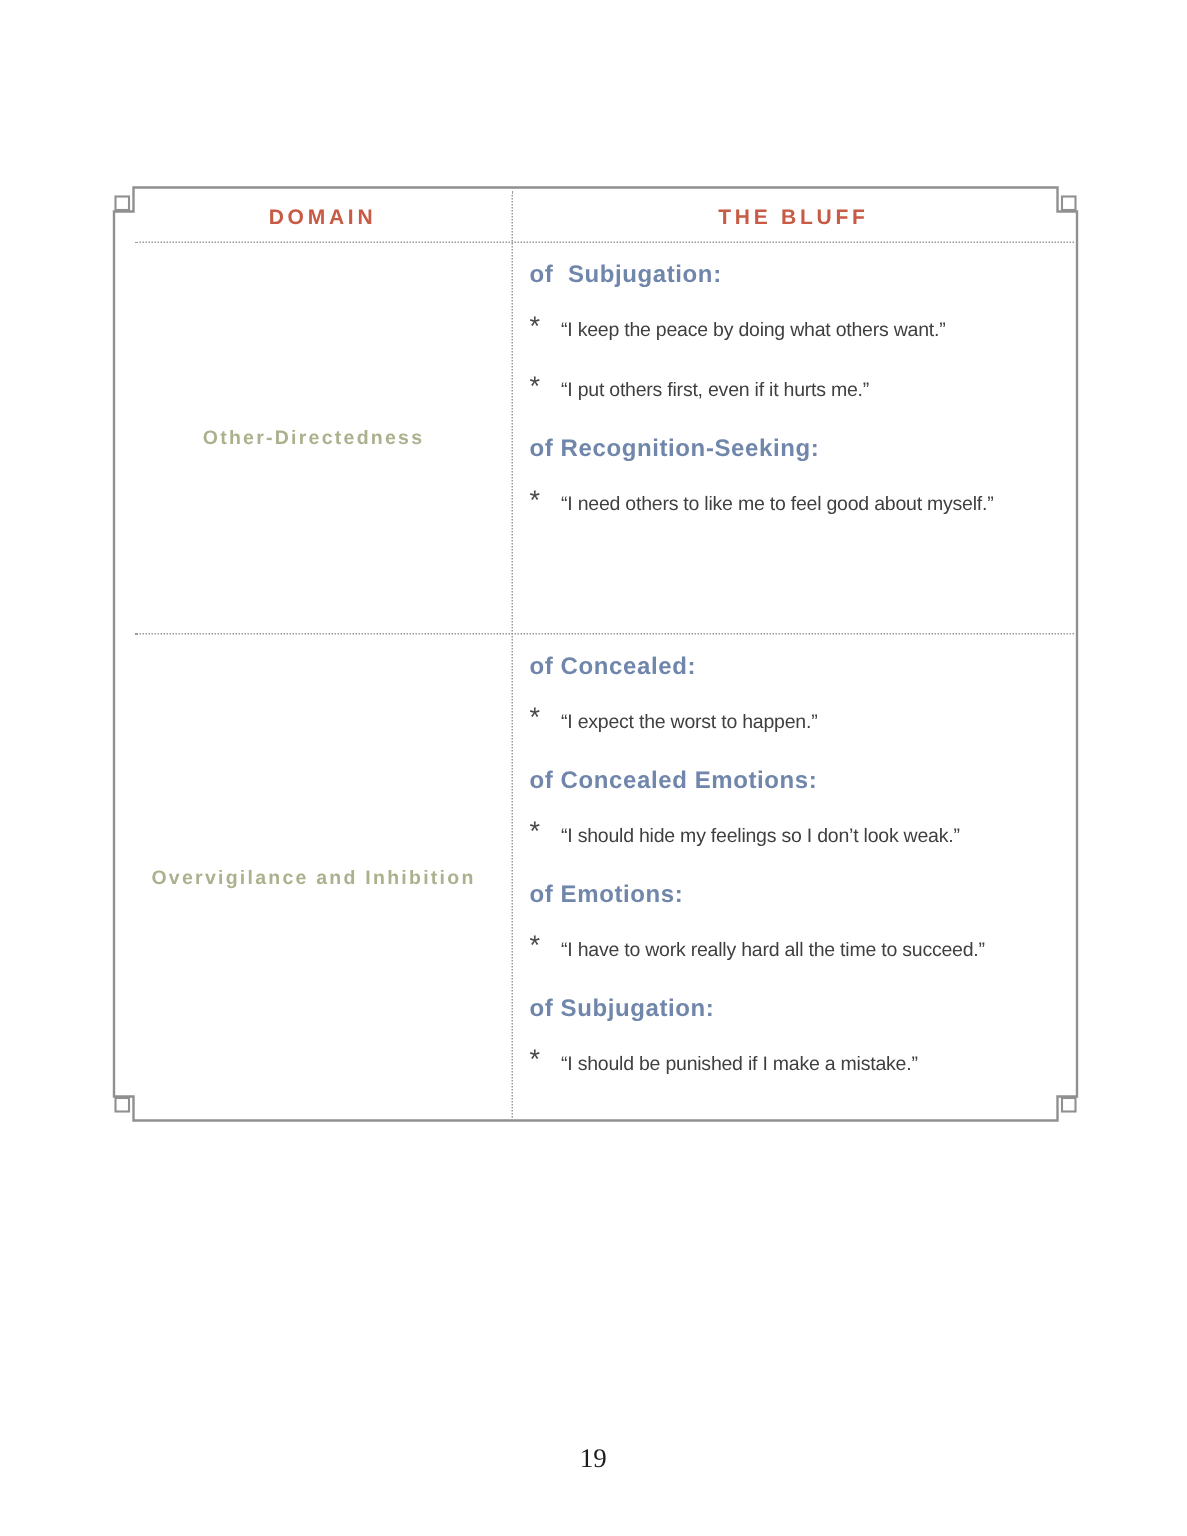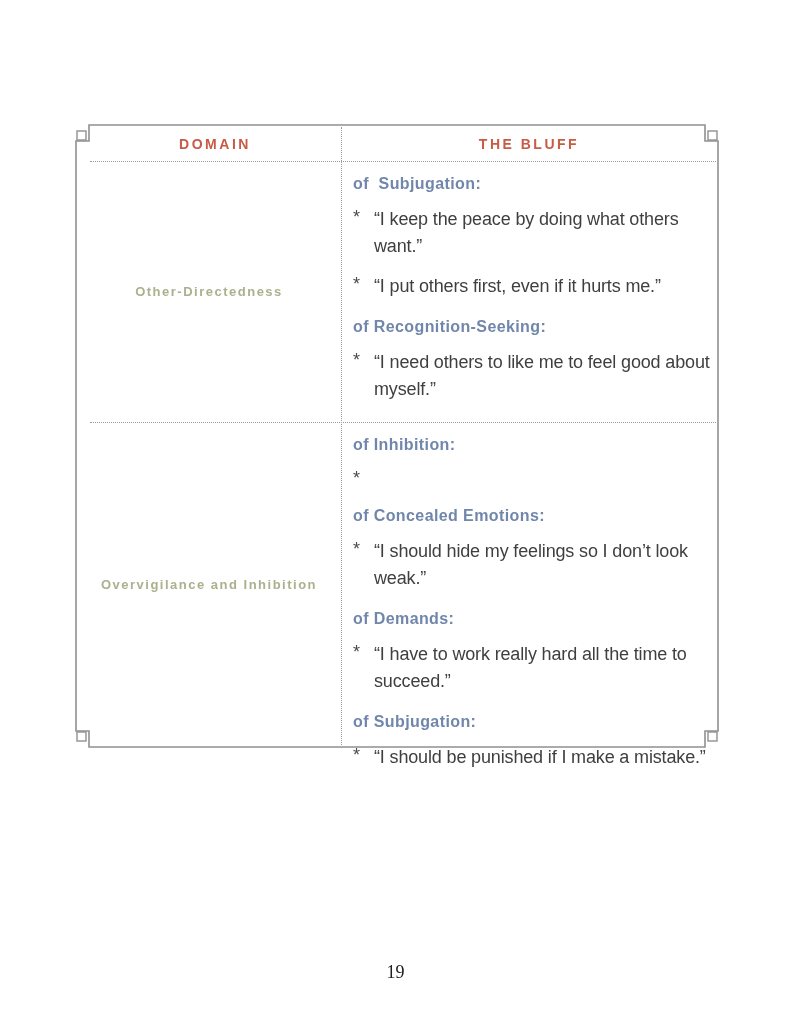--- a/index.html
+++ b/index.html
@@ -69,21 +69,21 @@
     display: flex;
     margin-top: 13px;
     color: var(--quote-text, #3f3f3f);
   }
   .bullet-asterisk {
     flex: 0 0 21px;
     font-size: 18px; line-height: 22px;
     color: #4a4a4a;
   }
   .quote-text {
-    font-size: 18px; line-height: 27px;
+    font-size: 13px; line-height: 27px;
     letter-spacing: -0.15px;
     max-width: 336px;
   }
   .page-number {
     position: absolute; left: 0; top: 962px; width: 791px;
     text-align: center;
     font-family: "Liberation Serif", serif;
     font-size: 18px;
     color: #1d1d1d;
   }
@@ -131,34 +131,35 @@
           <span class="bullet-asterisk">*</span>
           <span class="quote-text">“I need others to like me to feel good about myself.”</span>
         </div>
       </div>
     </div>
 
     <div class="cell domain-cell domain-2">Overvigilance and Inhibition</div>
 
     <div class="cell bluff-cell bluff-2">
       <div class="bluff-block">
-        <div class="bluff-heading">of Inhibition:</div>
+        <div class="bluff-heading">of Concealed:</div>
         <div class="bluff-quote">
           <span class="bullet-asterisk">*</span>
+          <span class="quote-text">“I expect the worst to happen.”</span>
         </div>
       </div>
       <div class="bluff-block">
         <div class="bluff-heading">of Concealed Emotions:</div>
         <div class="bluff-quote">
           <span class="bullet-asterisk">*</span>
           <span class="quote-text">“I should hide my feelings so I don’t look weak.”</span>
         </div>
       </div>
       <div class="bluff-block">
-        <div class="bluff-heading">of Demands:</div>
+        <div class="bluff-heading">of Emotions:</div>
         <div class="bluff-quote">
           <span class="bullet-asterisk">*</span>
           <span class="quote-text">“I have to work really hard all the time to succeed.”</span>
         </div>
       </div>
       <div class="bluff-block">
         <div class="bluff-heading">of Subjugation:</div>
         <div class="bluff-quote">
           <span class="bullet-asterisk">*</span>
           <span class="quote-text">“I should be punished if I make a mistake.”</span>

